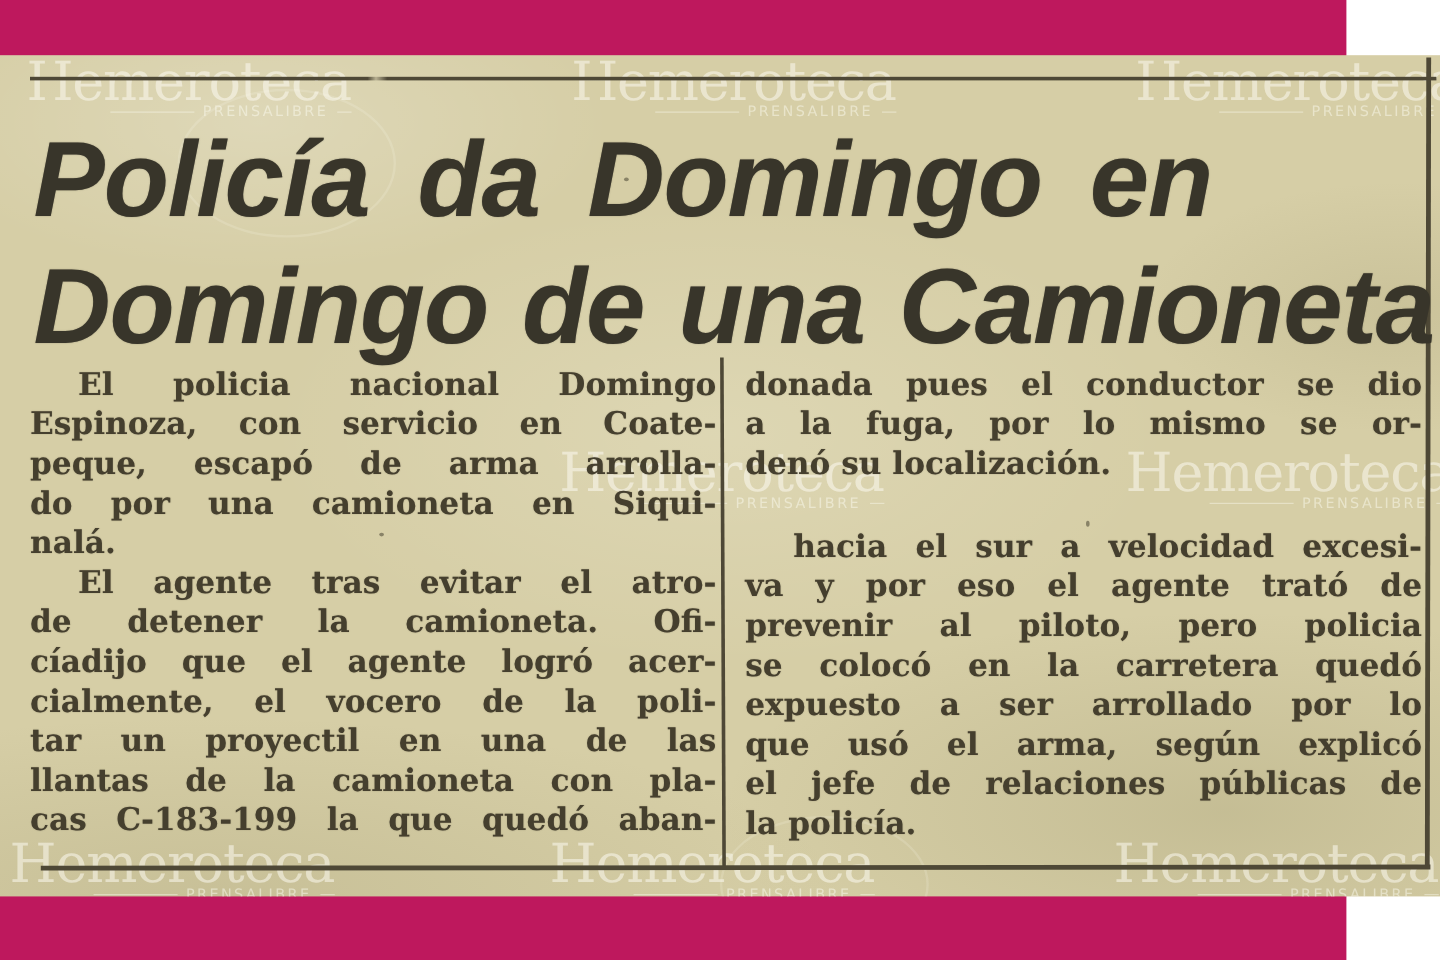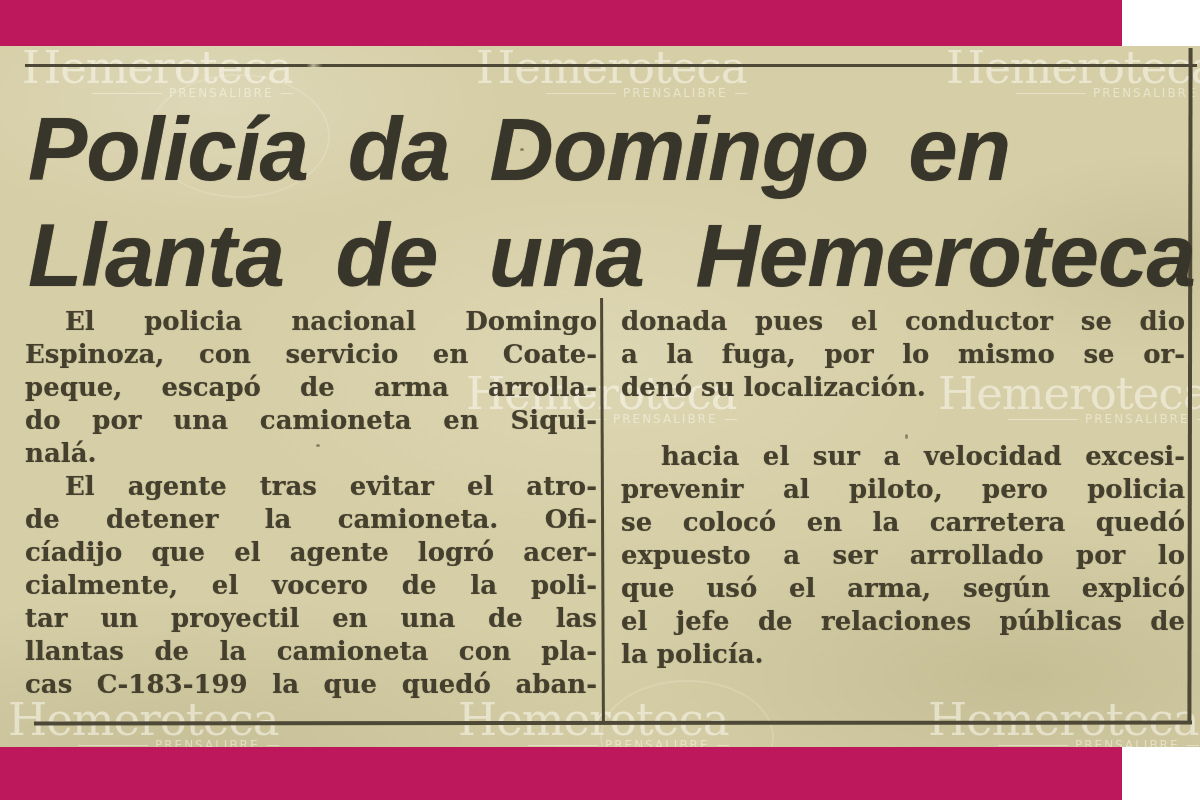--- a/index.html
+++ b/index.html
@@ -96,21 +96,21 @@
 
     <div class="wm-circle" style="left:148px;top:28px;width:178px;height:120px;"></div>
     <div class="wm-circle" style="left:600px;top:634px;width:170px;height:110px;"></div>
 
     <div class="rule top-rule"></div>
     <div class="rule col-divider"></div>
     <div class="rule right-border"></div>
     <div class="rule bottom-rule"></div>
 
     <div class="headline l1">Policía da Domingo en</div>
-    <div class="headline l2">Llanta de una Hemeroteca</div>
+    <div class="headline l2">Domingo de una Camioneta</div>
 
     <div class="bodycol left">
         <div class="para indented">
           <div class="tline">El policia nacional Domingo</div>
           <div class="tline">Espinoza, con servicio en Coate-</div>
           <div class="tline">peque, escapó de arma arrolla-</div>
           <div class="tline">do por una camioneta en Siqui-</div>
           <div class="tline lastline">nalá.</div>
         </div>
         <div class="para indented">
@@ -124,20 +124,21 @@
         </div>
       </div>
     <div class="bodycol right">
         <div class="para">
           <div class="tline">donada pues el conductor se dio</div>
           <div class="tline">a la fuga, por lo mismo se or-</div>
           <div class="tline lastline">denó su localización.</div>
         </div>
         <div class="para indented gap-before">
           <div class="tline">hacia el sur a velocidad excesi-</div>
+          <div class="tline">va y por eso el agente trató de</div>
           <div class="tline">prevenir al piloto, pero policia</div>
           <div class="tline">se colocó en la carretera quedó</div>
           <div class="tline">expuesto a ser arrollado por lo</div>
           <div class="tline">que usó el arma, según explicó</div>
           <div class="tline">el jefe de relaciones públicas de</div>
           <div class="tline lastline">la policía.</div>
         </div>
       </div>
 
     <div class="speck" style="left:520px;top:102px;width:4px;height:3px;"></div>

